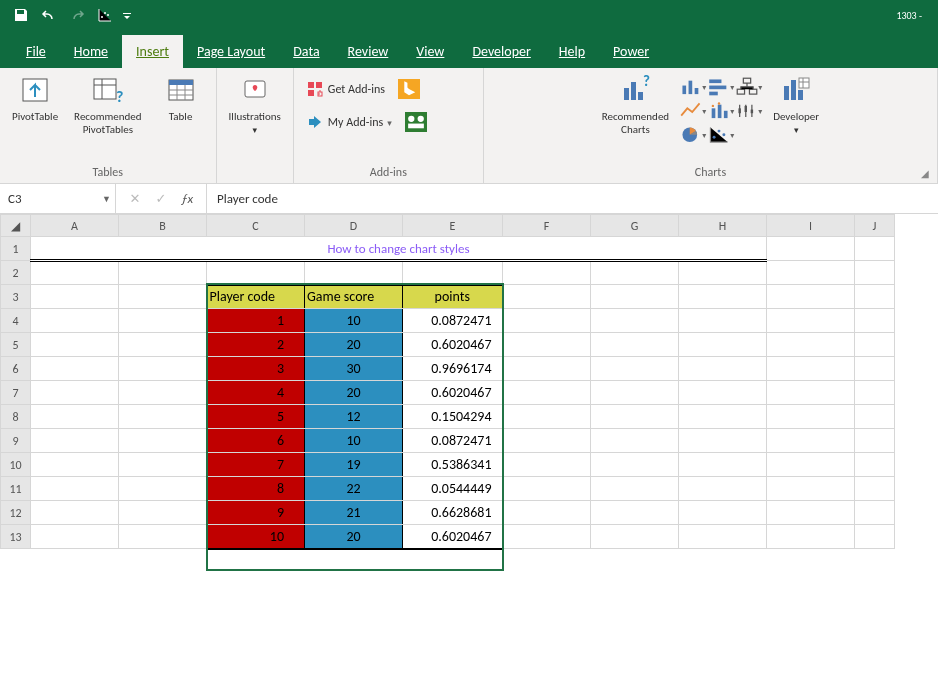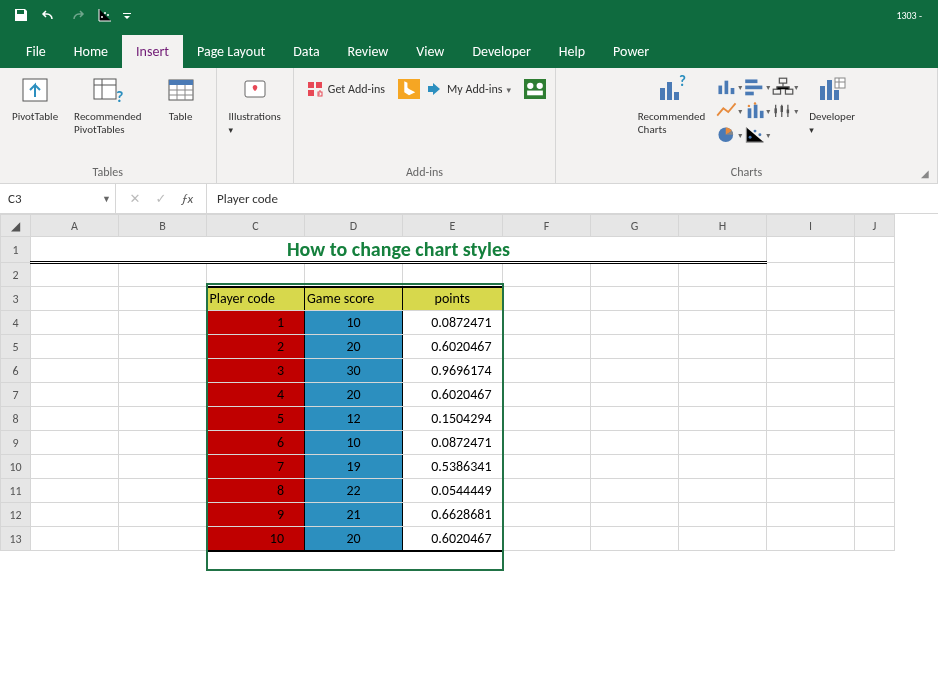--- a/index.html
+++ b/index.html
@@ -8,31 +8,31 @@
 
 .titlebar { background: #0f6b3f; height: 30px; display: flex; align-items: center; color: #fff; padding: 0 8px; }
 .titlebar .qat { display: flex; gap: 2px; align-items: center; }
 .titlebar .qat .qbtn { width: 26px; height: 26px; display: flex; align-items: center; justify-content: center; color: #cfe7d8; }
 .titlebar .qat .qbtn svg { width: 16px; height: 16px; }
 .titlebar .spacer { flex: 1; }
 .titlebar .docname { color: #fff; font-size: 10px; padding-right: 8px; }
 
 
 .menutabs { background: #0f6b3f; height: 38px; display: flex; align-items: flex-end; padding-left: 12px; }
-.menutabs .tab { color: #fff; font-size: 14px; padding: 8px 14px; cursor: pointer; }
-.menutabs .tab.active { background: #f3f2f1; color: #701a75; }
+.menutabs .tab { color: #fff; font-size: 14px; padding: 8px 14px; cursor: pointer; text-decoration: underline; }
+.menutabs .tab.active { background: #f3f2f1; color: #4d7c0f; }
 
 
 .ribbon { background: #f3f2f1; border-bottom: 1px solid #d6d6d6; height: 116px; display: flex; }
 .ribbon .group { border-right: 1px solid #d6d6d6; padding: 4px 8px 2px 8px; display: flex; flex-direction: column; justify-content: space-between; align-items: center; position: relative; }
 .ribbon .group .row { display: flex; gap: 8px; align-items: flex-start; }
 .ribbon .group .lbl { font-size: 12px; color: #666; text-align: center; padding-bottom: 2px; }
 .ribbon .bigbtn { display: flex; flex-direction: column; align-items: center; justify-content: flex-start; width: auto; min-width: 54px; padding: 2px 4px; cursor: pointer; }
 .ribbon .bigbtn .ic { width: 34px; height: 34px; display: flex; align-items: center; justify-content: center; }
-.ribbon .bigbtn .cap { font-size: 11px; color: #333; text-align: left; line-height: 13px; margin-top: 2px; }
+.ribbon .bigbtn .cap { font-size: 11px; color: #333; text-align: center; line-height: 13px; margin-top: 2px; }
 .ribbon .smallbtn { display: flex; align-items: center; gap: 4px; font-size: 12px; color: #333; padding: 2px 4px; cursor: pointer; }
 .ribbon .smallbtn .ic { width: 18px; height: 18px; display: flex; align-items: center; justify-content: center; }
 .ribbon .minibtn { width: 22px; height: 20px; display: flex; align-items: center; justify-content: center; margin: 1px; cursor: pointer; }
 .ribbon .dlg-launcher { position: absolute; right: 2px; bottom: 2px; width: 14px; height: 14px; font-size: 10px; color: #888; }
 .chartgrid { display: flex; flex-direction: column; gap: 2px; }
 .chartgrid .crow { display: flex; gap: 4px; }
 
 
 .fbar { display: flex; align-items: center; border-bottom: 1px solid #d6d6d6; height: 30px; }
 .fbar .namebox { width: 116px; border-right: 1px solid #d6d6d6; height: 100%; display: flex; align-items: center; padding-left: 8px; font-size: 13px; color: #333; }
@@ -42,21 +42,21 @@
 .fbar .fxbtns .fx { color: #555; font-style: italic; font-size: 13px; }
 .fbar .fcontent { flex: 1; padding-left: 10px; font-size: 13px; color: #333; }
 
 
 .sheet { position: relative; }
 .sheet table { border-collapse: collapse; }
 .sheet th { background: #e6e6e6; border: 1px solid #d6d6d6; font-weight: normal; color: #555; font-size: 12px; text-align: center; height: 22px; }
 .sheet th.ch { width: 88px; }
 .sheet th.rh { width: 30px; background: #e6e6e6; }
 .sheet td { border: 1px solid #d6d6d6; font-size: 14px; height: 24px; padding: 0 4px; }
-.sheet .title-cell { color: #15803d; font-weight: 700; font-size: 20px; text-align: center; border-bottom: 3px double #000 !important; }
+.sheet .title-cell { color: #8b5cf6; font-weight: 400; font-size: 13px; text-align: center; border-bottom: 3px double #000 !important; }
 .sheet .thdr { background: #d7d84c; text-align: center; font-size: 14px; color: #000; }
 .sheet .cpc { background: #c00000; color: #000; text-align: right; padding-right: 20px; }
 .sheet .cgs { background: #2c8fbf; color: #000; text-align: center; }
 .sheet .cpt { background: #fff; color: #000; text-align: right; padding-right: 10px; }
 .sheet td.bl { border-left: 2px solid #000; }
 .sheet td.br { border-right: 2px solid #000; }
 .sheet td.bt { border-top: 2px solid #000; }
 .sheet td.bb { border-bottom: 2px solid #000; }
 .sheet td.bm { border-right: 1px solid #000; }
 .selection-border { position: absolute; border: 2px solid #217346; pointer-events: none; }
@@ -161,21 +161,21 @@
               <path fill="#e74856" d="M17 11c3 0 3 4 0 6-3-2-3-6 0-6z"></path>
             </svg>
           </div>
         <div class="cap"><span>Illustrations</span><br><span style="font-size:9px">▾</span></div>
       </div>
     </div>
     <div class="lbl">&nbsp;</div>
   </div>
 
   <div class="group" style="min-width:190px">
-    <div style="display:flex;flex-direction:row;gap:0;width:100%;padding-top:6px">
+    <div style="display:flex;flex-direction:column;gap:11px;width:100%;padding-top:6px">
       <div style="display:flex;align-items:center;gap:8px">
         <div class="smallbtn">
           <span class="ic">
               <svg viewBox="0 0 18 18">
                 <rect x="2" y="2" width="6" height="6" fill="#e74856"></rect>
                 <rect x="10" y="2" width="6" height="6" fill="#e74856"></rect>
                 <rect x="2" y="10" width="6" height="6" fill="#e74856"></rect>
                 <rect x="12" y="12" width="4" height="4" fill="none" stroke="#e74856"></rect>
                 <path stroke="#e74856" d="M14 10v2m-2 2h2"></path>
               </svg>

